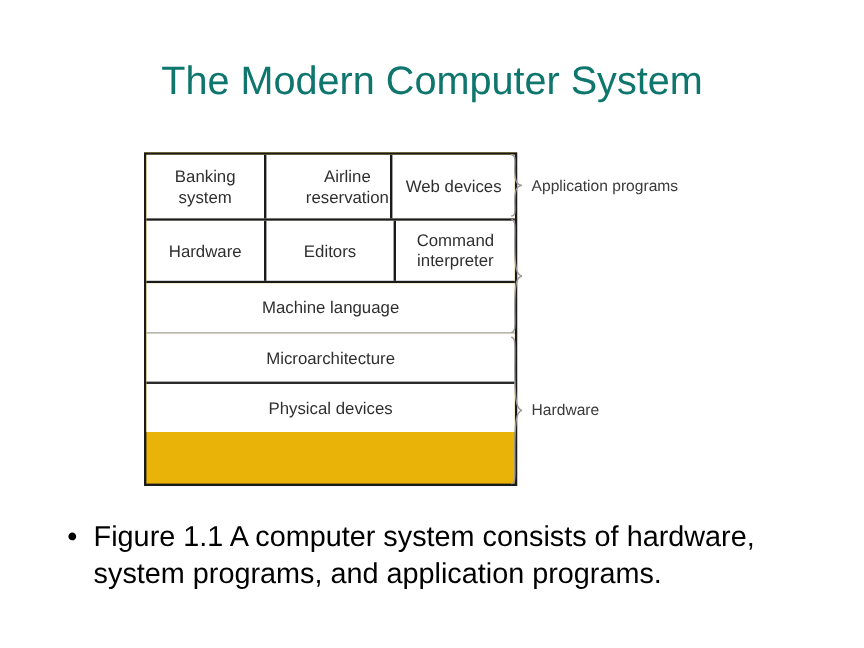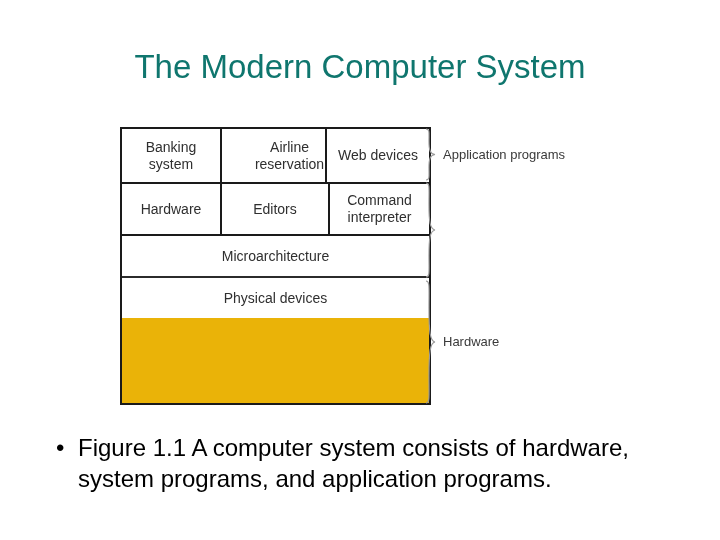--- a/index.html
+++ b/index.html
@@ -159,20 +159,23 @@
     </div>
 
     <div class="stack-row row-sys">
       <div class="stack-cell c2a cell-divide-right">Hardware</div>
       <div class="stack-cell c2b cell-divide-right">Editors</div>
       <div class="stack-cell c2c">Command
 interpreter</div>
     </div>
 
 
+    <div class="stack-row row-machine">
+      <div class="stack-cell cell-full">Machine language</div>
+    </div>
 
     <div class="stack-row row-micro">
       <div class="stack-cell cell-full">Microarchitecture</div>
     </div>
 
     <div class="stack-row row-phys">
       <div class="stack-cell cell-full">Physical devices</div>
     </div>
   </div>
 

